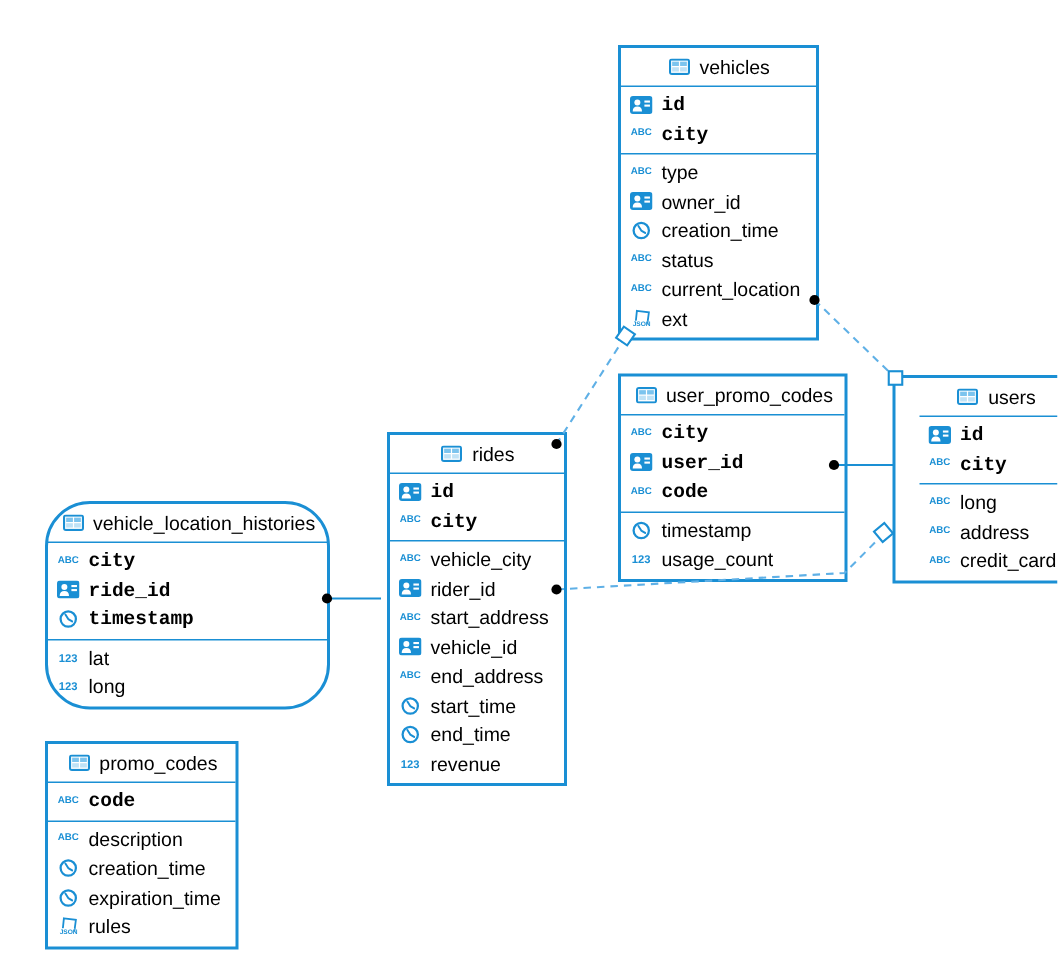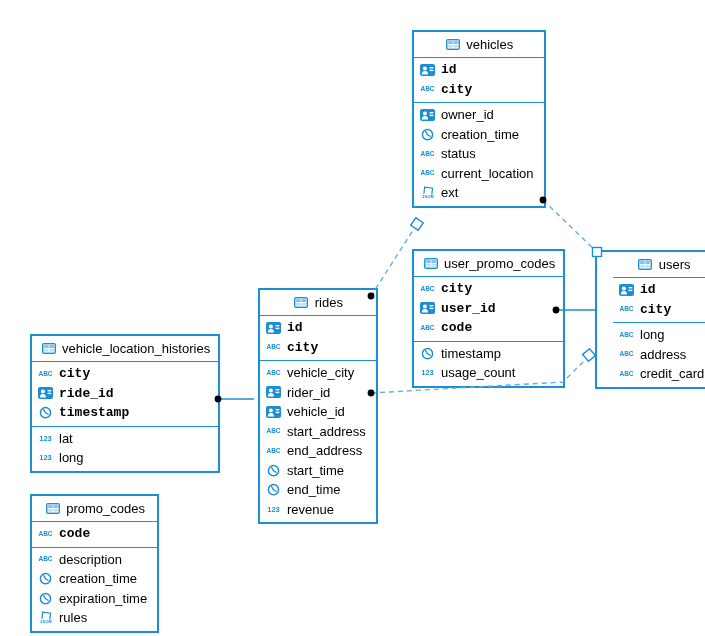--- a/index.html
+++ b/index.html
@@ -90,20 +90,26 @@
           <div class="row key">
             <span class="icon">
               <span class="ticon">ABC</span>
             </span>
             <span class="cname">city</span>
           </div>
         </div>
         <div class="sec">
           <div class="row">
             <span class="icon">
+              <span class="ticon">ABC</span>
+            </span>
+            <span class="cname">type</span>
+          </div>
+          <div class="row">
+            <span class="icon">
               <svg width="15" height="12" viewBox="0 0 15 12">
                 <rect width="15" height="12" rx="2" fill="#1a8fd4"></rect>
                 <circle cx="4.9" cy="4.4" r="2" fill="#fff"></circle>
                 <path d="M1.8 10.4 Q1.8 7 4.9 7 Q8 7 8 10.4 Z" fill="#fff"></path>
                 <rect x="9.6" y="3" width="3.7" height="1.4" fill="#fff"></rect>
                 <rect x="9.6" y="5.7" width="3.7" height="1.4" fill="#fff"></rect>
               </svg>
             </span>
             <span class="cname">owner_id</span>
           </div>
@@ -301,40 +307,40 @@
                 <circle cx="4.9" cy="4.4" r="2" fill="#fff"></circle>
                 <path d="M1.8 10.4 Q1.8 7 4.9 7 Q8 7 8 10.4 Z" fill="#fff"></path>
                 <rect x="9.6" y="3" width="3.7" height="1.4" fill="#fff"></rect>
                 <rect x="9.6" y="5.7" width="3.7" height="1.4" fill="#fff"></rect>
               </svg>
             </span>
             <span class="cname">rider_id</span>
           </div>
           <div class="row">
             <span class="icon">
+              <span class="ticon">ABC</span>
+            </span>
+            <span class="cname">start_address</span>
+          </div>
+          <div class="row">
+            <span class="icon">
               <svg width="15" height="12" viewBox="0 0 15 12">
                 <rect width="15" height="12" rx="2" fill="#1a8fd4"></rect>
                 <circle cx="4.9" cy="4.4" r="2" fill="#fff"></circle>
                 <path d="M1.8 10.4 Q1.8 7 4.9 7 Q8 7 8 10.4 Z" fill="#fff"></path>
                 <rect x="9.6" y="3" width="3.7" height="1.4" fill="#fff"></rect>
                 <rect x="9.6" y="5.7" width="3.7" height="1.4" fill="#fff"></rect>
               </svg>
             </span>
             <span class="cname">vehicle_id</span>
           </div>
           <div class="row">
             <span class="icon">
               <span class="ticon">ABC</span>
             </span>
-            <span class="cname">start_address</span>
-          </div>
-          <div class="row">
-            <span class="icon">
-              <span class="ticon">ABC</span>
-            </span>
             <span class="cname">end_address</span>
           </div>
           <div class="row">
             <span class="icon">
               <svg width="13" height="13" viewBox="0 0 13 13">
                 <circle cx="6.5" cy="6.7" r="5.1" fill="none" stroke="#1a8fd4" stroke-width="1.5"></circle>
                 <path d="M6.5 6.7 L4.6 3.6 M6.5 6.7 L9.1 8.3" stroke="#1a8fd4" stroke-width="1.3" stroke-linecap="round" fill="none"></path>
               </svg>
             </span>
             <span class="cname">start_time</span>
@@ -349,21 +355,21 @@
             <span class="cname">end_time</span>
           </div>
           <div class="row">
             <span class="icon">
               <span class="ticon n">123</span>
             </span>
             <span class="cname">revenue</span>
           </div>
         </div>
       </div>
-      <div class="tbl" style="left: 30px; top: 334px; min-width: 182px;">
+      <div class="tbl" style="left: 30px; top: 334px; min-width: 182px; border-radius: 30px;">
         <div class="hdr">
           <span class="icon">
             <svg width="14" height="11" viewBox="0 0 14 11">
               <rect width="14" height="11" rx="2" fill="#1a8fd4"></rect>
               <rect x="1.4" y="1.4" width="11.2" height="8.2" fill="#fff"></rect>
               <rect x="2.1" y="2.1" width="4.5" height="2.9" fill="#7cc4ee"></rect>
               <rect x="7.4" y="2.1" width="4.5" height="2.9" fill="#7cc4ee"></rect>
               <rect x="2.1" y="5.8" width="4.5" height="2.9" fill="#bfe2f6"></rect>
               <rect x="7.4" y="5.8" width="4.5" height="2.9" fill="#bfe2f6"></rect>
             </svg>

